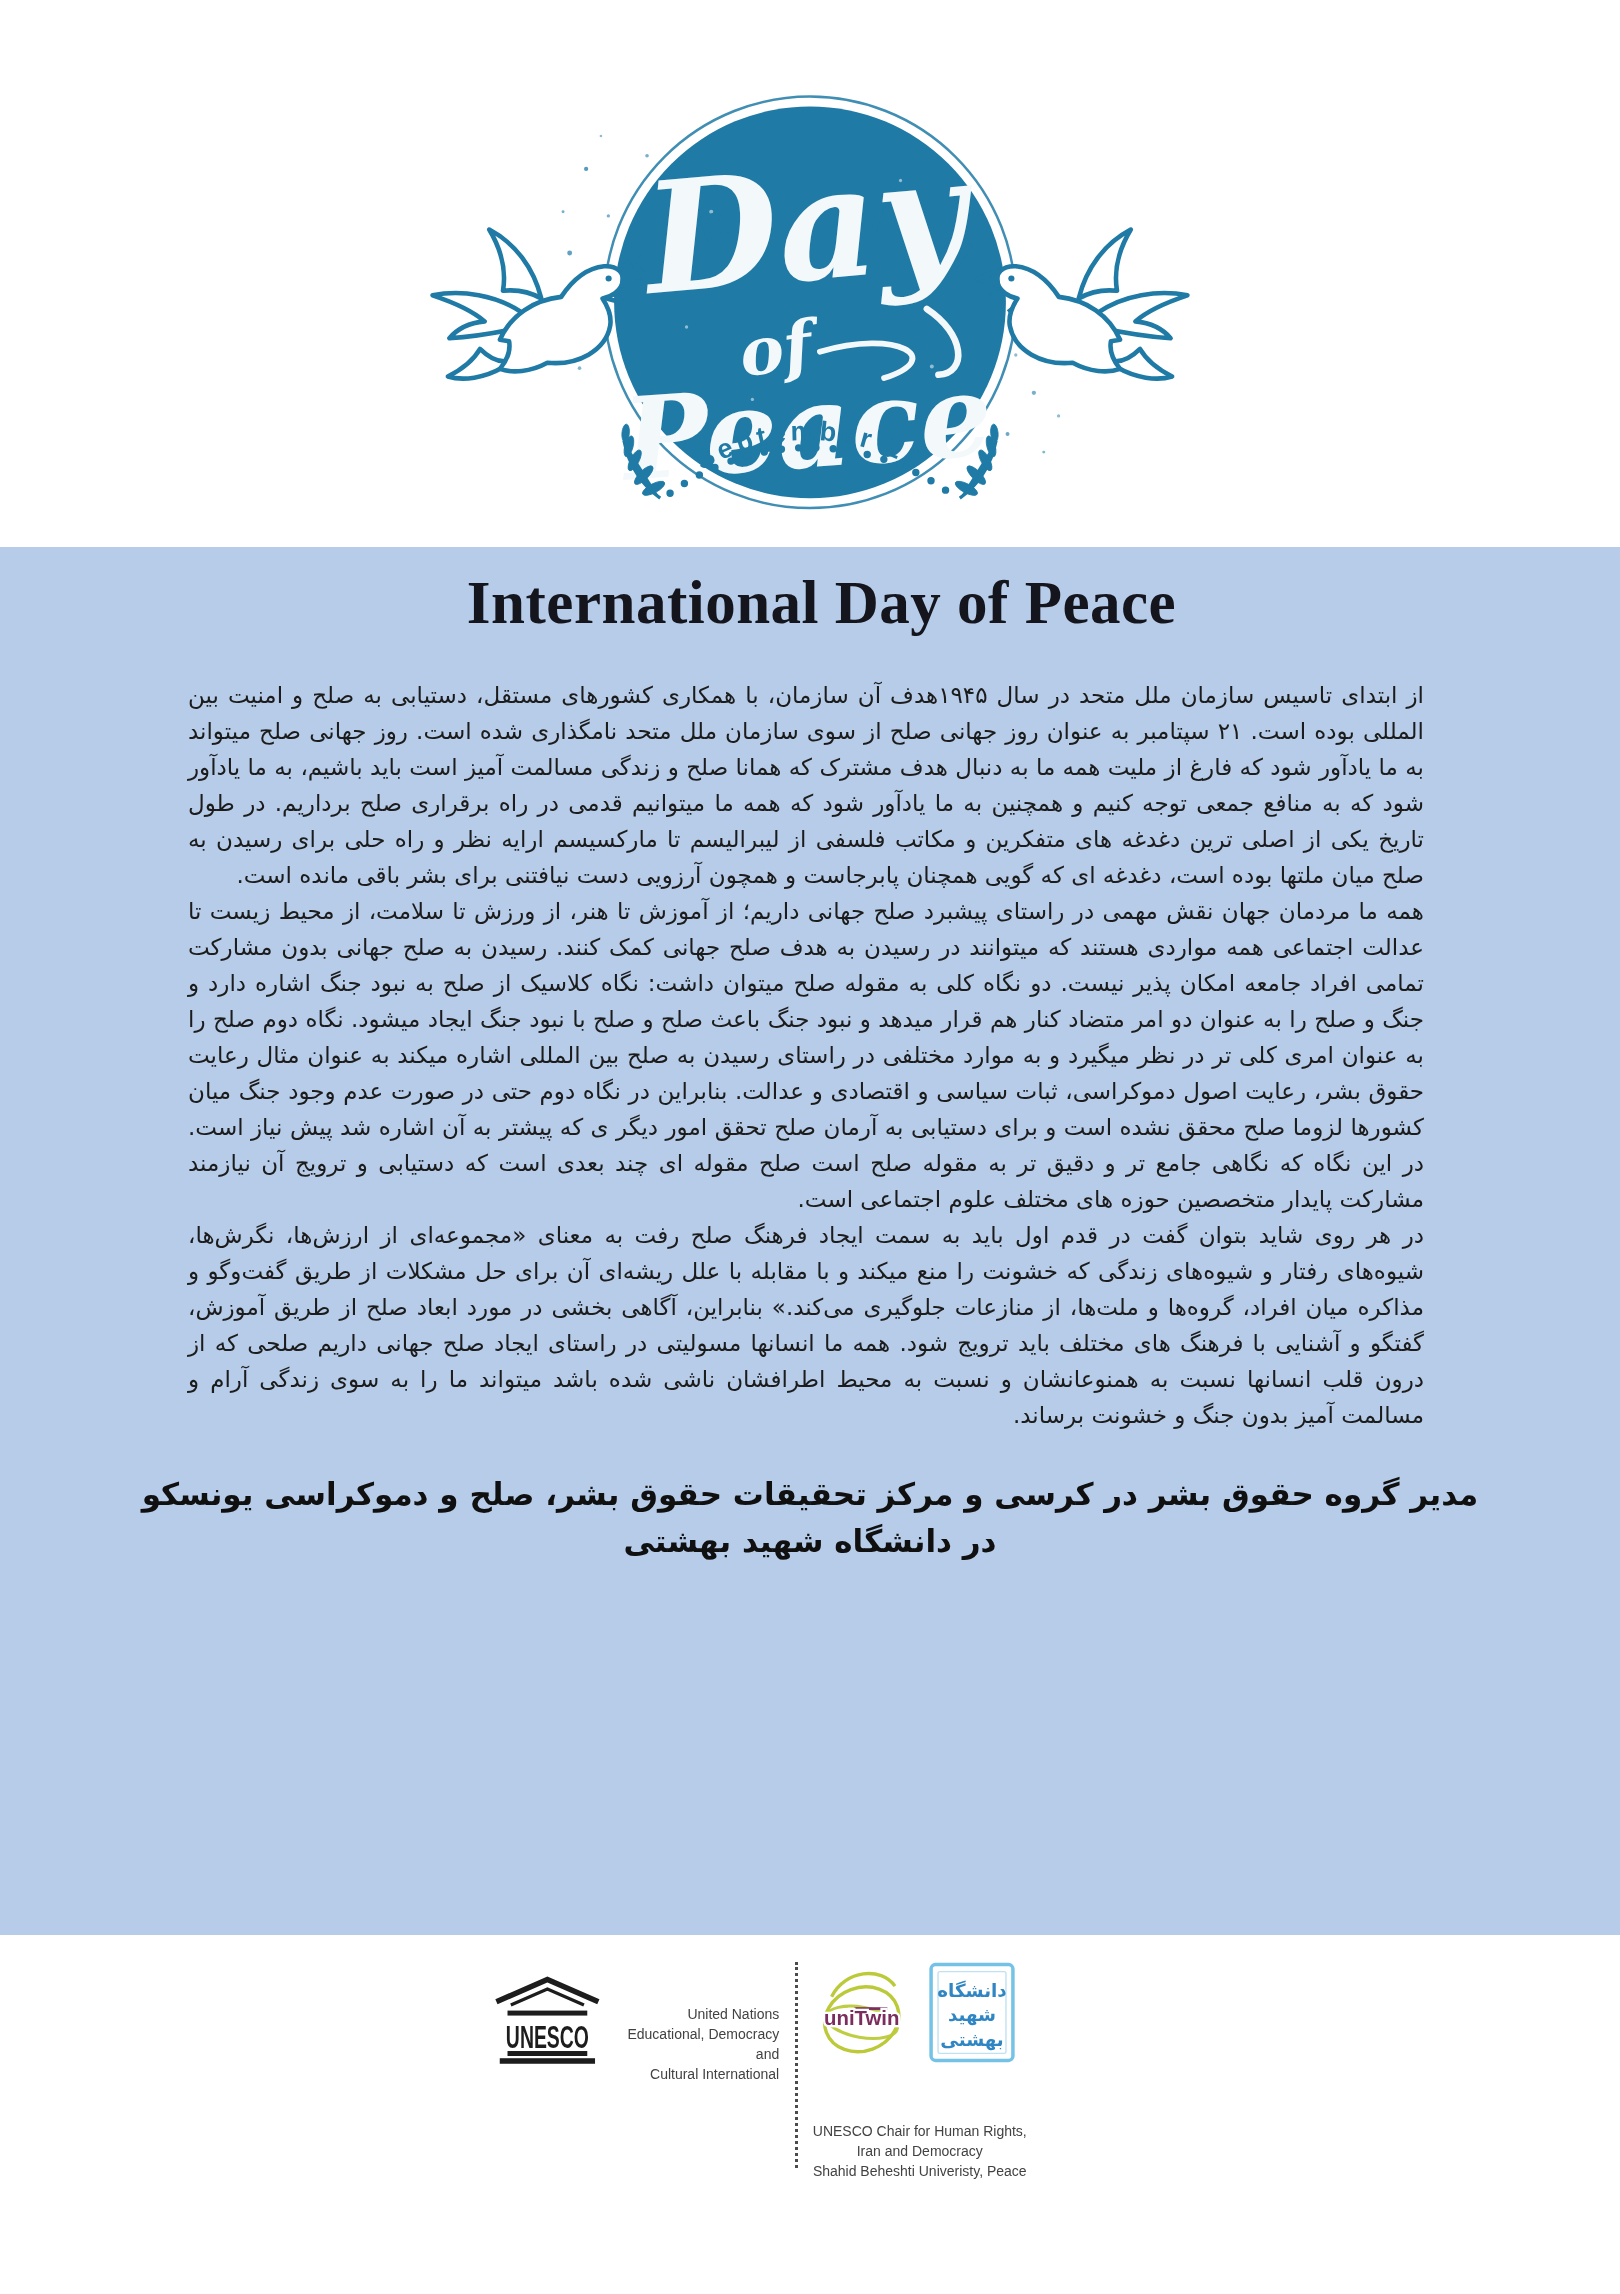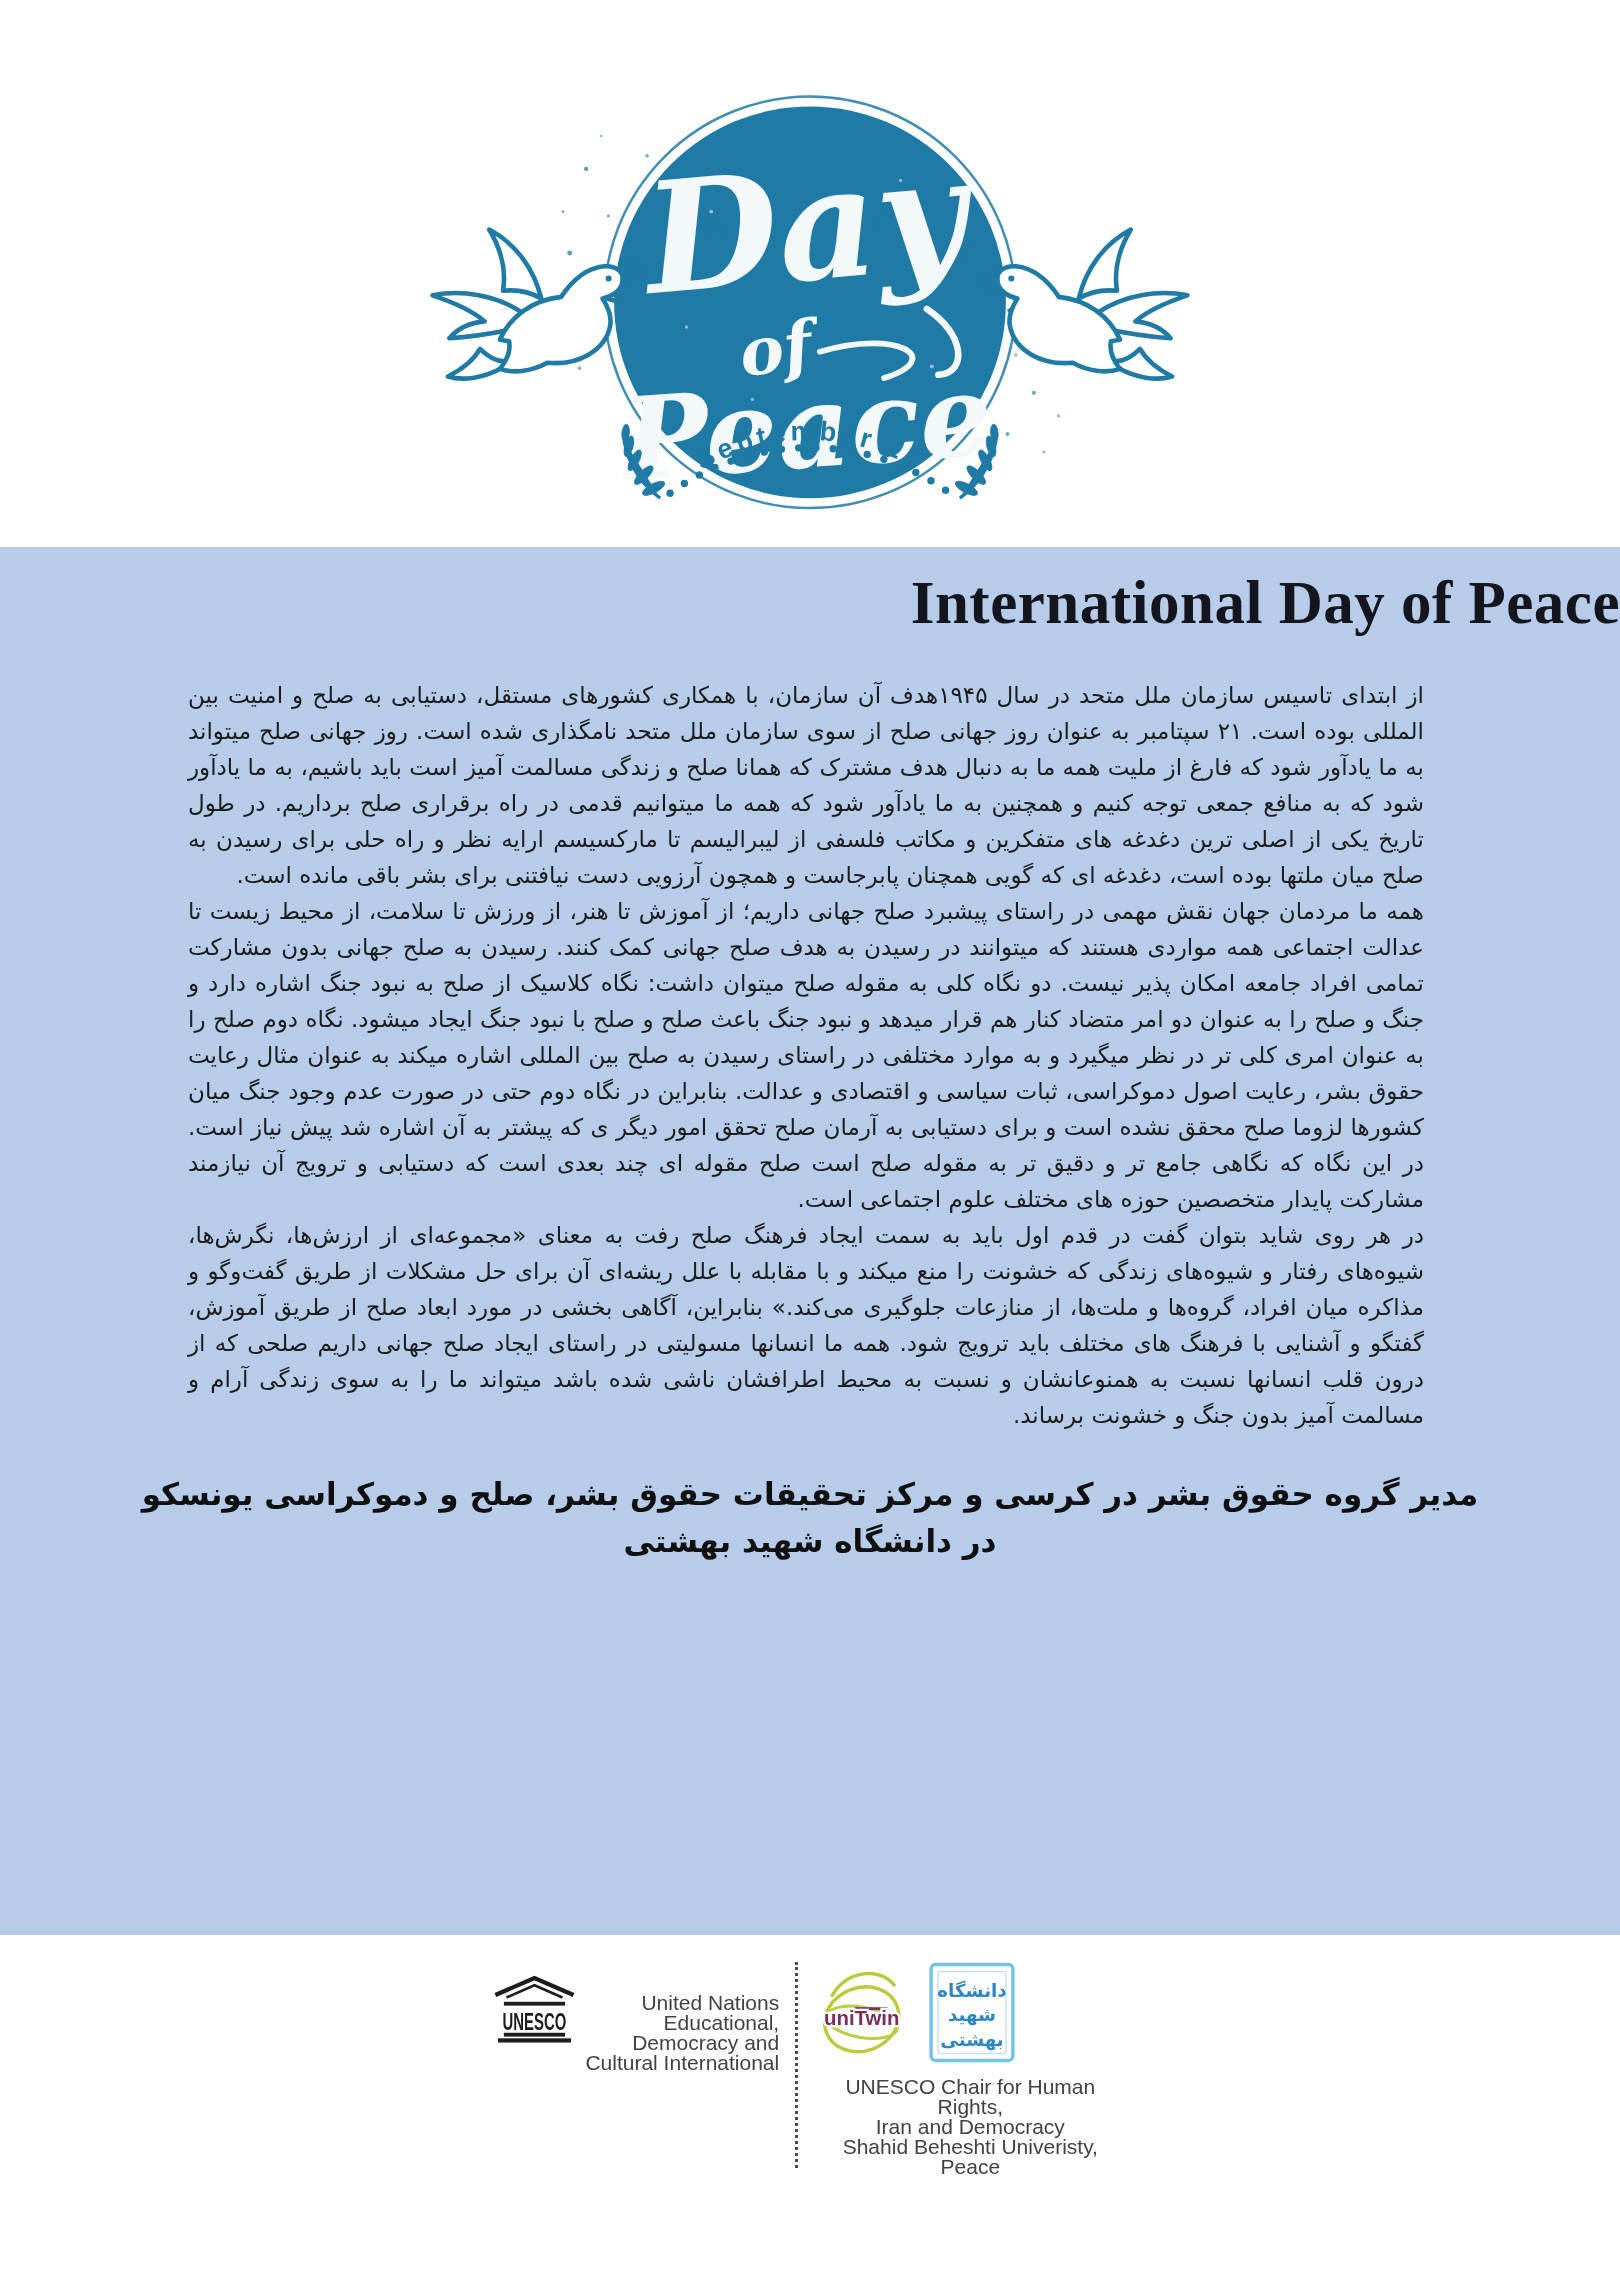--- a/index.html
+++ b/index.html
@@ -31,21 +31,21 @@
   .laurel{fill:var(--logo-teal);stroke:var(--logo-teal);}
   .speck{fill:var(--logo-teal);}
   .speck-w{fill:#ffffff;}
   .dotted-arc{stroke:var(--logo-teal);}
   
   .panel{
     position:absolute;top:547px;left:0;width:100%;height:1388px;
     background:var(--panel-blue);box-sizing:border-box;
   }
   .page-title{
-    margin:23px 0 0;text-align:right;
+    margin:23px 0 0;text-align:center;
     font-family:"Liberation Serif","DejaVu Serif",serif;font-weight:bold;
     font-size:61px;line-height:65px;color:var(--title-text);letter-spacing:0.5px;padding-left:23px;
   }
   .page-subtitle{
     margin:1.9px 0 0;text-align:center;
     font-family:"Liberation Serif","DejaVu Serif",serif;font-weight:bold;
     font-size:53px;line-height:57px;color:var(--title-text);
   }
   .body-text{
     margin:42px 196px 0 188px;direction:rtl;
@@ -58,22 +58,23 @@
     font-weight:bold;font-size:31px;line-height:47px;color:#101010;
   }
   .signature p{margin:0;}
   
   .footer{position:absolute;top:1935px;left:0;width:100%;height:359px;background:#ffffff;}
   .footer-row{display:flex;justify-content:center;align-items:flex-start;padding-top:25px;}
   .unesco-block{display:flex;align-items:flex-end;width:287px;}
   .chair-block{display:flex;flex-direction:column;align-items:flex-start;width:315px;}
   .sep{border-left:3.8px dotted #4b4b4b;height:206px;margin:1.9px 15.3px 0 15.3px;}
   .caption{
-    font-family:"Liberation Sans",sans-serif;font-size:21px;line-height:20px;
+    font-family:"Liberation Sans",sans-serif;font-size:14px;line-height:20px;
     color:var(--caption-gray);
+    margin-top:44px;
   }
   .caption.right{text-align:right;}
   .caption.left{text-align:center;}
   .unesco-logo-svg{width:115px;height:98px;margin:0 3.8px 15.3px 0;}
   .logos-row{display:flex;align-items:center;gap:15.3px;margin:0 0 11.5px 1.9px;height:105px;}
   .unitwin-svg{width:98px;height:101px;}
   .sbu-svg{width:88px;height:101px;}
   .ut-green{stroke:var(--unitwin-green);fill:none;}
   .ut-text{font-family:"Liberation Sans",sans-serif;font-weight:bold;fill:var(--unitwin-purple);paint-order:stroke;stroke:#ffffff;stroke-width:6px;}
   .ut-bar{fill:var(--unitwin-purple);}

